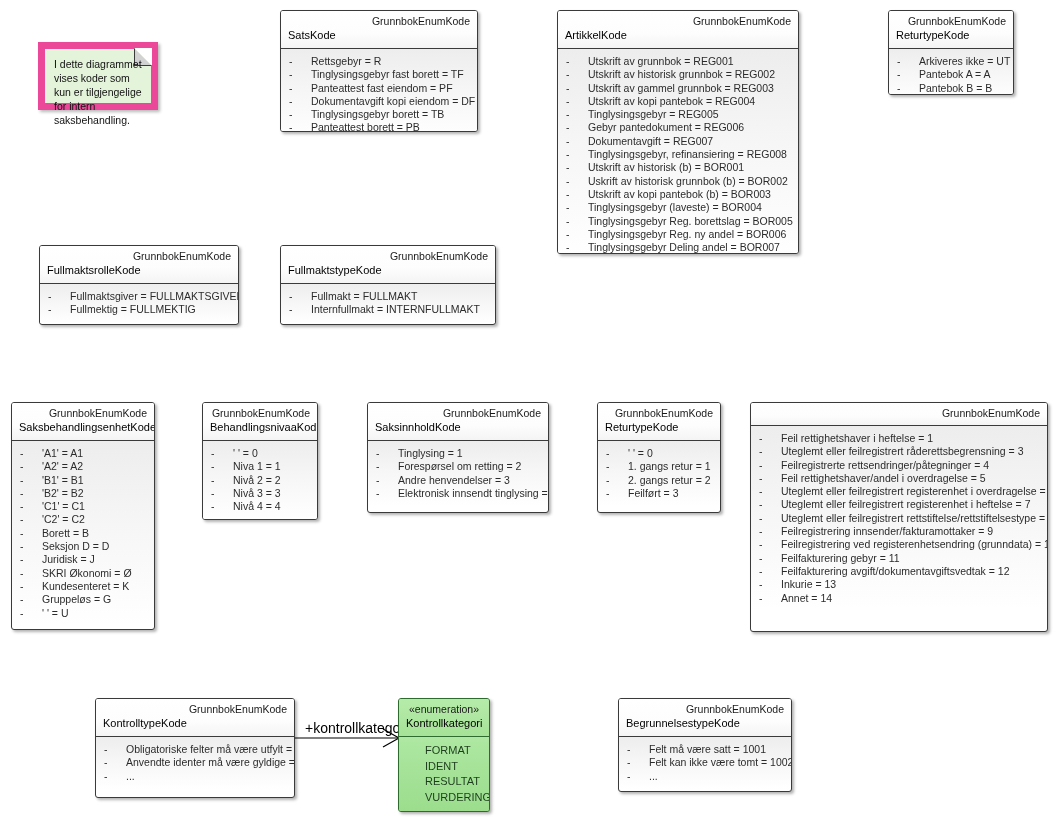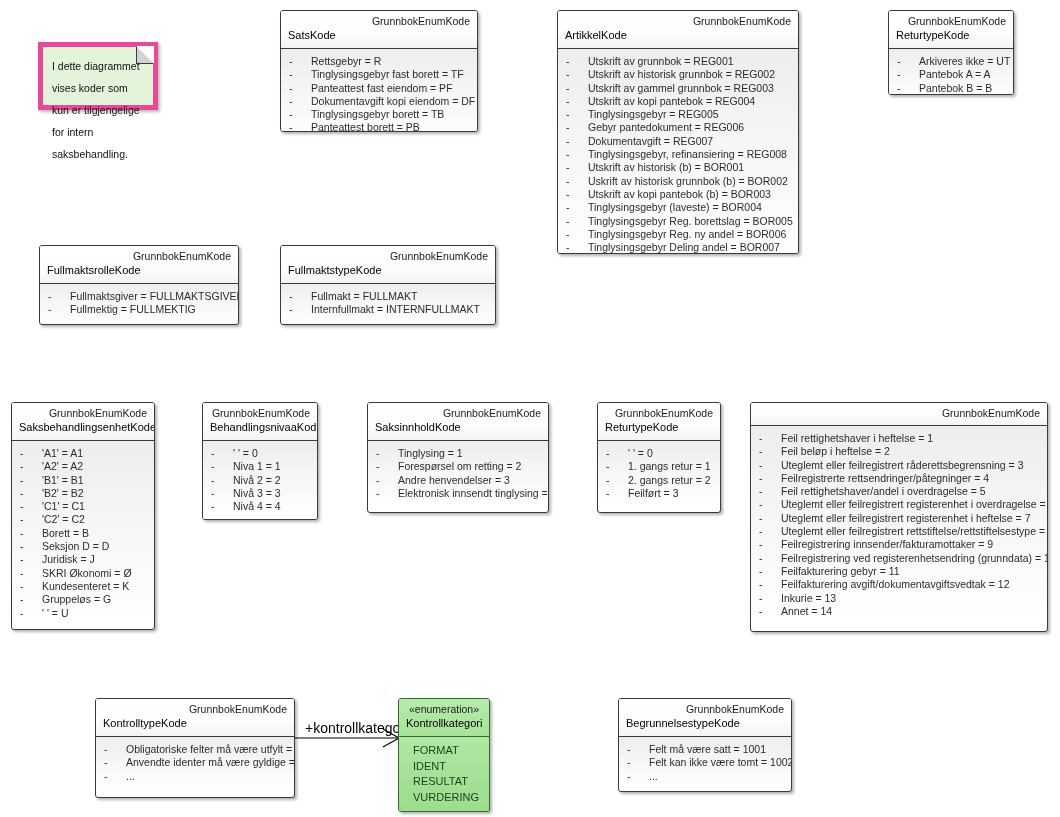--- a/index.html
+++ b/index.html
@@ -78,34 +78,34 @@
   .uml.green {
     border: 1px solid #2f6b2f;
     background: #a8e49a;
   }
   .uml.green .hdr {
     background: linear-gradient(to bottom, #b6ecaa 0%, #a6e298 100%);
     border-bottom: 1px solid #2f6b2f;
   }
   .uml.green .body {
     background: linear-gradient(to bottom, #aee8a2 0%, #9bdd8d 100%);
-    padding-left: 14px;
+    padding-left: 26px;
   }
   .uml.green .lit { color: #1e3d1e; font-size: 11px; line-height: 15.5px; }
 
   
   .note {
     position: absolute;
     box-sizing: border-box;
     background: #e4f4da;
-    border: 5px solid #ec4899;
+    border: 7px solid #ec4899;
     box-shadow: 2px 2px 3px rgba(0,0,0,0.28);
     padding: 8px 8px 6px 9px;
     font-size: 10.5px;
-    line-height: 22px;
+    line-height: 14px;
     color: #111111;
   }
   .note .fold {
     position: absolute;
     top: -1px;
     right: -1px;
     width: 17px;
     height: 17px;
     background: #d2d2d2;
     border-left: 1px solid #3a3a3a;
@@ -281,21 +281,20 @@
       <span class="lit"><span class="dash">-</span><span>Feilført = 3</span></span>
     </div>
   </div>
 
   <div class="uml" style="left:750px; top:402px; width:298px; height:230px;">
     <div class="hdr">
       <span class="stereo">GrunnbokEnumKode</span>
     </div>
     <div class="body">
       <span class="lit"><span class="dash">-</span><span>Feil rettighetshaver i heftelse = 1</span></span>
-      <span class="lit"><span class="dash">-</span><span>Feil beløp i heftelse = 2</span></span>
       <span class="lit"><span class="dash">-</span><span>Uteglemt eller feilregistrert råderettsbegrensning = 3</span></span>
       <span class="lit"><span class="dash">-</span><span>Feilregistrerte rettsendringer/påtegninger = 4</span></span>
       <span class="lit"><span class="dash">-</span><span>Feil rettighetshaver/andel i overdragelse = 5</span></span>
       <span class="lit"><span class="dash">-</span><span>Uteglemt eller feilregistrert registerenhet i overdragelse = 6</span></span>
       <span class="lit"><span class="dash">-</span><span>Uteglemt eller feilregistrert registerenhet i heftelse = 7</span></span>
       <span class="lit"><span class="dash">-</span><span>Uteglemt eller feilregistrert rettstiftelse/rettstiftelsestype = 8</span></span>
       <span class="lit"><span class="dash">-</span><span>Feilregistrering innsender/fakturamottaker = 9</span></span>
       <span class="lit"><span class="dash">-</span><span>Feilregistrering ved registerenhetsendring (grunndata) = 10</span></span>
       <span class="lit"><span class="dash">-</span><span>Feilfakturering gebyr = 11</span></span>
       <span class="lit"><span class="dash">-</span><span>Feilfakturering avgift/dokumentavgiftsvedtak = 12</span></span>

